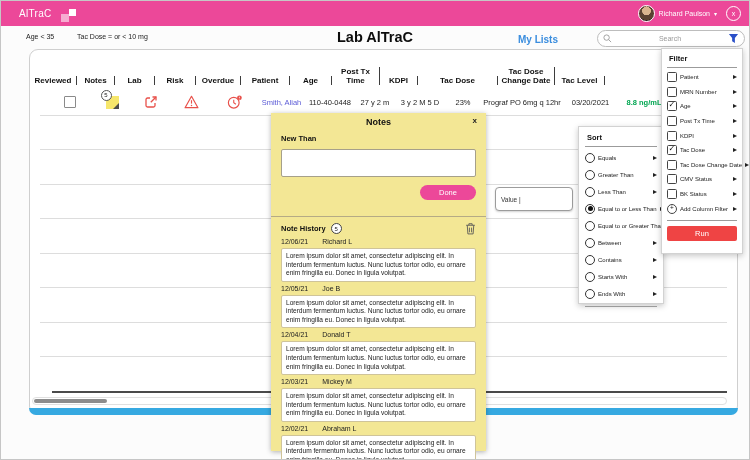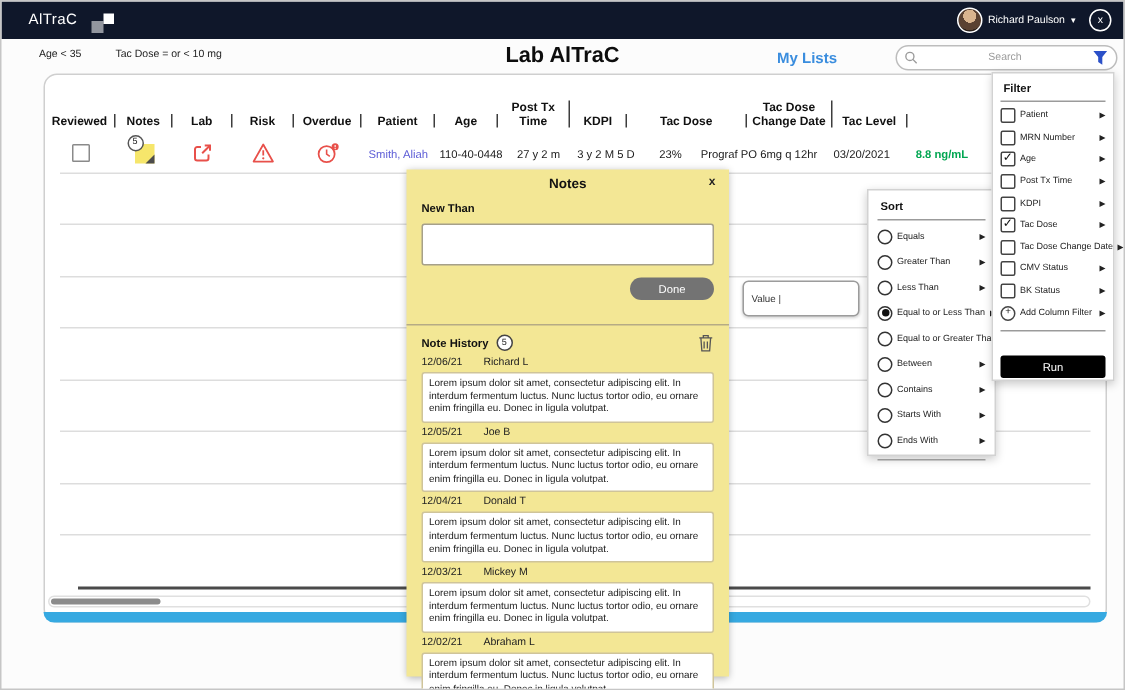--- a/index.html
+++ b/index.html
@@ -1,20 +1,20 @@
 <!DOCTYPE html>
 <html><head>
 <meta charset="utf-8">
 <style>
   html,body{margin:0;padding:0;background:#e9e9e9;}
   .window{position:relative;width:750px;height:460px;background:#fcfcfc;border:1px solid #c6c6c6;
     box-sizing:border-box;overflow:hidden;font-family:"Liberation Sans",sans-serif;-webkit-font-smoothing:antialiased;}
 
   
-  .topbar{position:absolute;left:0;top:0;width:100%;height:25px;background:#0f172a;display:flex;align-items:center;}
+  .topbar{position:absolute;left:0;top:0;width:100%;height:25px;background:#ec4899;display:flex;align-items:center;}
   .logo-text{color:#fff;font-size:10px;margin-left:18px;letter-spacing:.3px;}
   .logo-squares{position:relative;width:15px;height:13px;margin-left:9px;margin-top:3px;}
   .logo-squares .sq1{position:absolute;left:0;bottom:0;width:8px;height:8px;background:rgba(255,255,255,.55);}
   .logo-squares .sq2{position:absolute;right:0;top:0;width:7px;height:7px;background:#fff;}
   .user-area{margin-left:auto;margin-right:8px;display:flex;align-items:center;gap:4px;color:#fff;}
   .avatar{width:15px;height:15px;border-radius:50%;border:1px solid #fff;
     background:radial-gradient(circle at 50% 32%,#d9b48e 0 34%,#5a4131 35% 72%,#2c211a 73%);}
   .user-name{font-size:7px;}
   .user-caret{font-size:6px;line-height:1;}
   .close-circle{width:13px;height:13px;border:1px solid #fff;border-radius:50%;display:flex;align-items:center;
@@ -31,21 +31,21 @@
   .search-pill .stext{flex:1;text-align:center;font-size:7px;color:#9a9a9a;}
 
   
   .panel{position:absolute;left:28px;top:48px;width:709px;height:366px;background:#fff;border:1px solid #cfcfcf;
     border-radius:9px;box-sizing:border-box;}
   .blue-bottom{position:absolute;left:-1px;right:-1px;bottom:-1px;height:7px;background:#36A9E1;border-radius:0 0 9px 9px;}
   .thead{position:absolute;left:0;top:5px;display:flex;align-items:flex-end;height:30px;}
   .th{display:flex;align-items:center;justify-content:center;text-align:center;font-size:8px;font-weight:bold;
     color:#111;line-height:1.15;box-sizing:border-box;}
   .th{border-right:1.5px solid #3d3d3d;}
-  .trow{position:absolute;left:0;top:40px;display:flex;align-items:center;height:24px;}
+  .trow{position:absolute;left:16px;top:40px;display:flex;align-items:center;height:24px;}
   .td{display:flex;align-items:center;justify-content:center;text-align:center;font-size:7.5px;color:#1c1c1c;box-sizing:border-box;}
   .c0{width:47px}.c1{width:38px}.c2{width:40px}.c3{width:41px}.c4{width:45px}.c5{width:49px}.c6{width:48px}
   .c7{width:42px}.c8{width:48px}.c9{width:38px}.c10{width:80px}.c11{width:57px}.c12{width:50px}
   .row-checkbox{width:10px;height:10px;border:1px solid #8a8a8a;border-radius:1px;background:#fff;}
   .patient-link{color:#5B5BD6;}
   .tac-level{color:#00A651;font-weight:bold;}
   .sep{position:absolute;left:10px;right:10px;height:1px;background:#ddd;}
   .dark-line{position:absolute;left:22px;right:10px;top:341px;height:1.5px;background:#4a4a4a;}
   .scrollbar{position:absolute;left:2px;right:10px;top:347px;height:8px;background:#fff;border:1px solid #e0e0e0;
     border-radius:4px;box-sizing:border-box;}
@@ -59,21 +59,21 @@
     border-radius:50%;font-size:6px;display:flex;align-items:center;justify-content:center;color:#222;}
 
   
   .notes-popup{position:absolute;left:270px;top:112px;width:215px;height:338px;background:#F3E795;
     box-shadow:0 1px 5px rgba(0,0,0,.3);z-index:5;box-sizing:border-box;}
   .notes-header{position:relative;height:18px;display:flex;align-items:center;justify-content:center;}
   .notes-title{font-size:9px;font-weight:bold;color:#111;}
   .notes-close{position:absolute;right:9px;top:3px;font-size:8px;font-weight:bold;color:#222;cursor:pointer;}
   .new-note-label{margin:3px 10px 0;font-size:7.5px;font-weight:bold;color:#111;}
   .new-note-input{margin:6px 10px 0;height:26px;background:#fff;border:1px solid #a6a08a;border-radius:2px;}
-  .done-btn{width:56px;height:15px;background:#737373;border-radius:8px;color:#fff;font-size:7.5px;
+  .done-btn{width:56px;height:15px;background:#ec4899;border-radius:8px;color:#fff;font-size:7.5px;
     display:flex;align-items:center;justify-content:center;margin:8px 10px 16px auto;cursor:pointer;}
   .notes-divider{margin:8px 0 0;border-top:1px solid #b5ab85;}
   .history-row{display:flex;align-items:center;margin:5px 10px 0;gap:5px;}
   .history-label{font-size:7.5px;font-weight:bold;color:#111;}
   .count-circle{width:9px;height:9px;border:1px solid #444;border-radius:50%;background:#fff;font-size:6px;
     display:flex;align-items:center;justify-content:center;color:#222;}
   .trash{margin-left:auto;cursor:pointer;display:flex;}
   .entry{margin:3px 10px 0;}
   .entry-head{display:flex;gap:14px;font-size:7px;color:#222;margin:3px 0 3px;}
   .entry-box{background:#fff;border:1px solid #cfc49a;border-radius:2px;padding:3px 4px;font-size:6.6px;
@@ -97,21 +97,21 @@
 
   
   .filter-panel{position:absolute;left:660px;top:47px;width:82px;height:206px;background:#fff;border:1px solid #d2d2d2;
     box-shadow:0 2px 6px rgba(0,0,0,.22);z-index:7;box-sizing:border-box;padding:5px 5px 4px;}
   .filter-title{font-size:7.5px;font-weight:bold;color:#111;margin-left:2px;}
   .filter-item{display:flex;align-items:center;gap:3px;height:14.6px;font-size:6px;color:#222;white-space:nowrap;cursor:pointer;}
   .cbox{width:8px;height:8px;border:1px solid #444;border-radius:1.5px;background:#fff;position:relative;flex-shrink:0;}
   .cbox.checked::after{content:"\2713";position:absolute;left:.5px;top:-2px;font-size:8px;color:#111;}
   .addplus{width:8px;height:8px;border:1px solid #444;border-radius:50%;display:flex;align-items:center;
     justify-content:center;font-size:6.5px;color:#111;flex-shrink:0;line-height:1;}
-  .run-btn{margin-top:16px;height:15px;background:#000000;border-radius:2px;color:#fff;font-size:7.5px;
+  .run-btn{margin-top:5px;height:15px;background:#ef4444;border-radius:2px;color:#fff;font-size:7.5px;
     display:flex;align-items:center;justify-content:center;cursor:pointer;}
 </style>
 </head>
 <body>
 
 <div class="window">
 
   <div class="topbar">
     <span class="logo-text">AlTraC</span>
     <span class="logo-squares">

